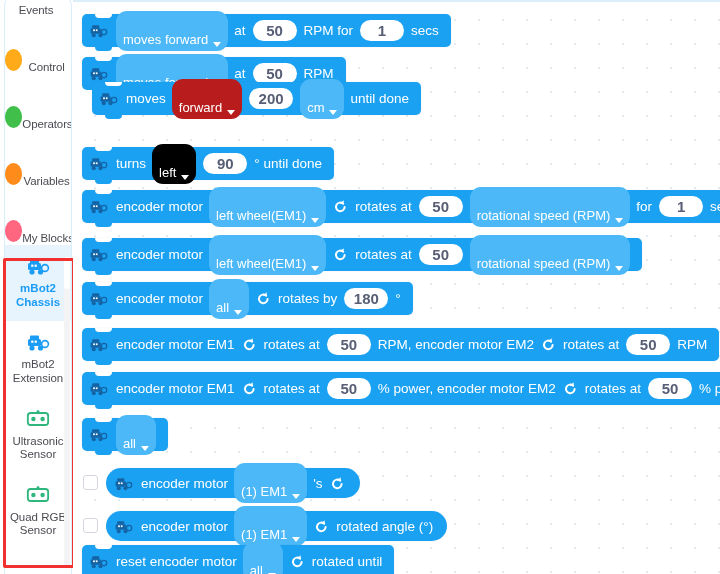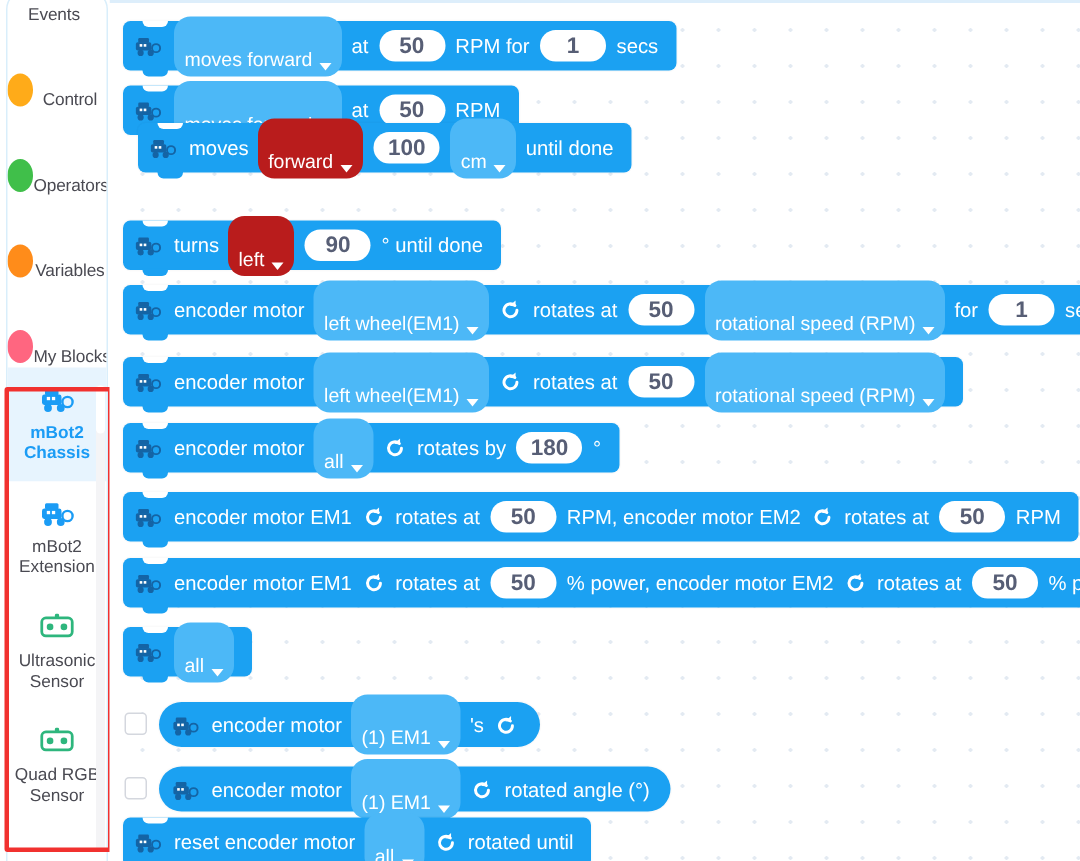--- a/index.html
+++ b/index.html
@@ -376,39 +376,39 @@
               <circle cx="14.5" cy="15" r="2.6" fill="#1464a5"></circle>
               <circle cx="19" cy="11" r="3.4" fill="none" stroke="#1464a5" stroke-width="1.6"></circle>
               <rect x="5.2" y="7.6" width="2.2" height="2.2" fill="#ffffff"></rect>
               <rect x="8.6" y="7.6" width="2.2" height="2.2" fill="#ffffff"></rect>
             </svg></span>
           <span class="txt">moves</span>
           <span class="dropdown" style="background: #b91c1c;">
             <span>forward</span>
             <span class="dd-arrow"></span>
           </span>
-          <span class="numfield">100</span>
+          <span class="numfield">200</span>
           <span class="dropdown" style="background: rgb(76, 184, 247);">
             <span>cm</span>
             <span class="dd-arrow"></span>
           </span>
           <span class="txt">until done</span>
         </div>
         <div class="block stack" style="left: 9px; top: 147px; background: rgb(27, 161, 242);">
           <span class="blk-icon"><svg viewBox="0 0 24 18" width="19" height="15">
               <rect x="2" y="6" width="13" height="7" rx="1.6" fill="#1464a5"></rect>
               <rect x="4" y="2.5" width="9" height="4" rx="1" fill="#1464a5"></rect>
               <circle cx="6" cy="15" r="2.6" fill="#1464a5"></circle>
               <circle cx="14.5" cy="15" r="2.6" fill="#1464a5"></circle>
               <circle cx="19" cy="11" r="3.4" fill="none" stroke="#1464a5" stroke-width="1.6"></circle>
               <rect x="5.2" y="7.6" width="2.2" height="2.2" fill="#ffffff"></rect>
               <rect x="8.6" y="7.6" width="2.2" height="2.2" fill="#ffffff"></rect>
             </svg></span>
           <span class="txt">turns</span>
-          <span class="dropdown" style="background: #b91c1c;">
+          <span class="dropdown" style="background: #000000;">
             <span>left</span>
             <span class="dd-arrow"></span>
           </span>
           <span class="numfield">90</span>
           <span class="txt">° until done</span>
         </div>
         <div class="block stack" style="left: 9px; top: 190px; background: rgb(27, 161, 242);">
           <span class="blk-icon"><svg viewBox="0 0 24 18" width="19" height="15">
               <rect x="2" y="6" width="13" height="7" rx="1.6" fill="#1464a5"></rect>
               <rect x="4" y="2.5" width="9" height="4" rx="1" fill="#1464a5"></rect>

